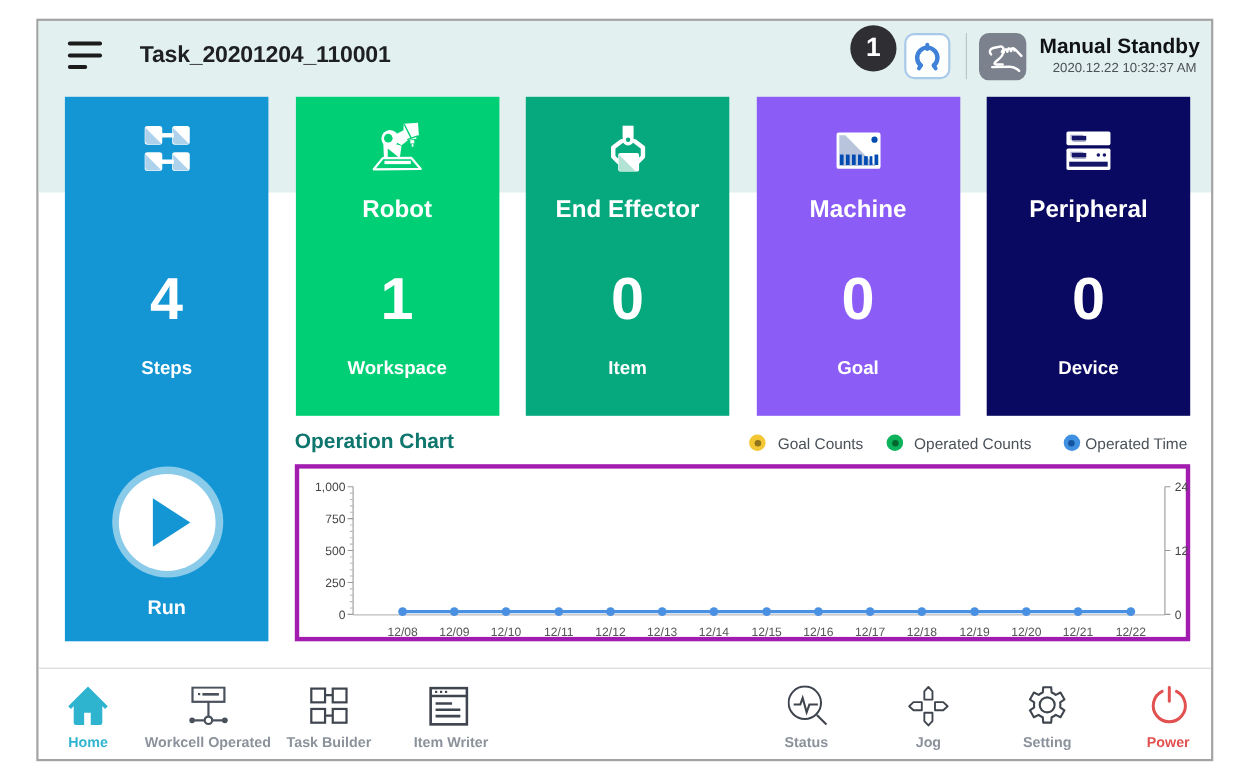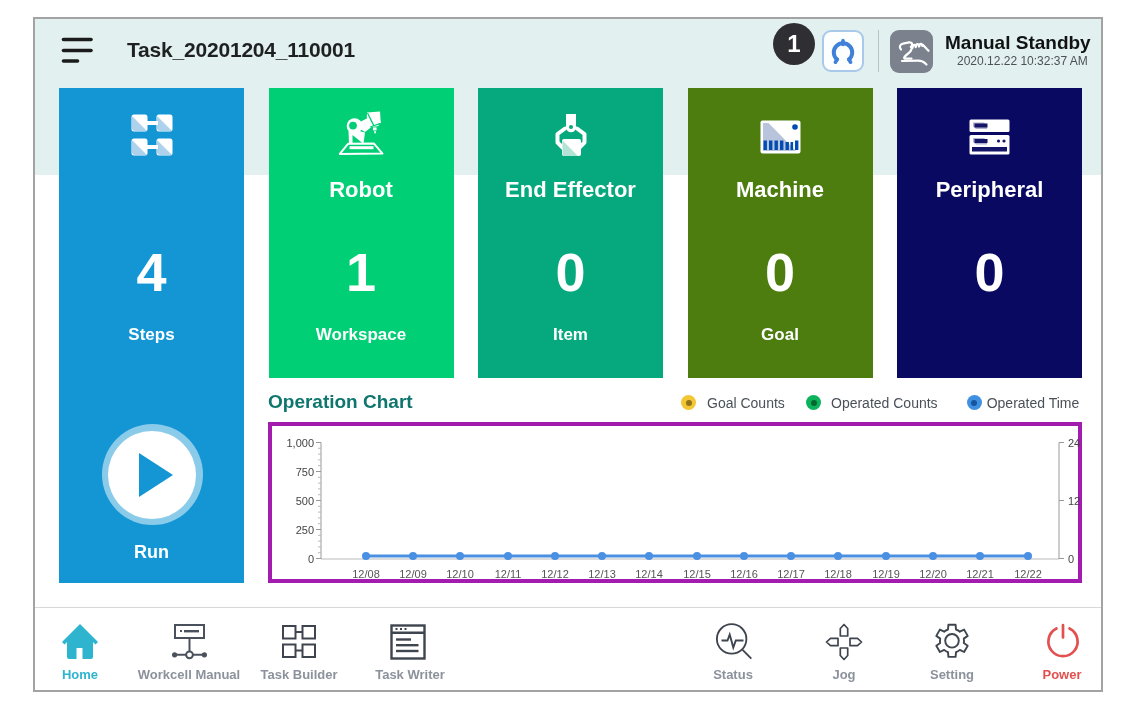--- a/index.html
+++ b/index.html
@@ -118,21 +118,21 @@
         <circle cx="26" cy="13" r="2" fill="#06a87d"></circle>
         <rect x="17" y="25" width="19" height="17" rx="2" fill="#fff"></rect>
         <path d="M17.5 26.5 L33 42 L19.5 42 A2.5 2.5 0 0 1 17.5 40 Z" fill="#b3e3d4"></path>
       </svg>
     </div>
     <div class="label">End Effector</div>
     <div class="num">0</div>
     <div class="sub">Item</div>
   </div>
 
-  <div class="card" style="left:652.5px;background:#4d7c0f;">
+  <div class="card" style="left:652.5px;background:#8b5cf6;">
     <div class="icon" style="top:32px;">
       <svg width="41" height="34" viewBox="0 0 41 34">
         <rect x="0.5" y="0.5" width="40" height="33" rx="2" fill="#fff"></rect>
         <path d="M3 3 L8.5 3 L36 31 L3 31 Z" fill="#b8c3dc"></path>
         <circle cx="35" cy="7" r="2.8" fill="#014cb3"></circle>
         <g fill="#014cb3">
           <rect x="3.5" y="20.5" width="3.4" height="9.5"></rect>
           <rect x="9" y="20.5" width="3.4" height="9.5"></rect>
           <rect x="14.5" y="20.5" width="3.4" height="9.5"></rect>
           <rect x="20" y="20.5" width="3.4" height="9.5"></rect>
@@ -156,20 +156,21 @@
         <rect x="0.5" y="16" width="40" height="19.5" rx="1.5" fill="#fff"></rect>
         <path d="M4 19 L15 19 L18 22 L18 25.5 L7 25.5 L4 23 Z" fill="#b0b3cf"></path>
         <rect x="5.5" y="20" width="13" height="4" fill="#151668"></rect>
         <circle cx="29.5" cy="22" r="1.6" fill="#151668"></circle>
         <circle cx="35" cy="22" r="1.6" fill="#151668"></circle>
         <rect x="3" y="28" width="35" height="4.5" fill="#151668"></rect>
       </svg>
     </div>
     <div class="label">Peripheral</div>
     <div class="num">0</div>
+    <div class="sub">Device</div>
   </div>
 
   <div class="abs" style="left:233px;top:372px;font-size:19px;font-weight:bold;color:#0f766e;line-height:22px;">Operation Chart</div>
   <div class="abs" style="left:646px;top:376px;width:15px;height:15px;border-radius:50%;background:#f3c634;"></div>
   <div class="abs" style="left:650.5px;top:380.5px;width:6px;height:6px;border-radius:50%;background:#8f741a;"></div>
   <div class="abs" style="left:672px;top:376px;font-size:14px;color:#4a5158;line-height:16px;">Goal Counts</div>
   <div class="abs" style="left:771.2px;top:376px;width:15px;height:15px;border-radius:50%;background:#0db35c;"></div>
   <div class="abs" style="left:775.7px;top:380.5px;width:6px;height:6px;border-radius:50%;background:#03662f;"></div>
   <div class="abs" style="left:796px;top:376px;font-size:14px;color:#4a5158;line-height:16px;">Operated Counts</div>
   <div class="abs" style="left:931.9px;top:376px;width:15px;height:15px;border-radius:50%;background:#4090e2;"></div>
@@ -274,21 +275,21 @@
       <rect x="3" y="1" width="29" height="13"></rect>
       <line x1="17.5" y1="14" x2="17.5" y2="27"></line>
       <line x1="1" y1="30.8" x2="34" y2="30.8"></line>
     </g>
     <rect x="8" y="6" width="2" height="2" fill="#4a515c"></rect>
     <rect x="12" y="6" width="15" height="2.4" fill="#4a515c"></rect>
     <circle cx="17.5" cy="30.8" r="3.4" fill="#fff" stroke="#4a515c" stroke-width="2"></circle>
     <circle cx="2.6" cy="30.8" r="2.6" fill="#4a515c"></circle>
     <circle cx="32.4" cy="30.8" r="2.6" fill="#4a515c"></circle>
   </svg>
-  <div class="nlab" style="left:73px;width:162px;">Workcell Manual</div>
+  <div class="nlab" style="left:73px;width:162px;">Workcell Operated</div>
 
   <svg class="abs" style="left:246px;top:605px;" width="36" height="35" viewBox="0 0 36 35">
     <g fill="none" stroke="#3f454e" stroke-width="2">
       <rect x="2" y="2" width="12.5" height="12.5"></rect>
       <rect x="21.5" y="2" width="12.5" height="12.5"></rect>
       <line x1="14.5" y1="8" x2="21.5" y2="8"></line>
       <rect x="2" y="20.5" width="12.5" height="12.5"></rect>
       <rect x="21.5" y="20.5" width="12.5" height="12.5"></rect>
       <line x1="14.5" y1="26.5" x2="21.5" y2="26.5"></line>
     </g>
@@ -304,21 +305,21 @@
       <rect x="5.5" y="4" width="2" height="2"></rect>
         <rect x="10" y="4" width="2" height="2"></rect>
         <rect x="14.5" y="4" width="2" height="2"></rect>
     </g>
     <g stroke="#3f454e" stroke-width="2.4">
       <line x1="6" y1="15.5" x2="21" y2="15.5"></line>
       <line x1="6" y1="21.2" x2="28.5" y2="21.2"></line>
       <line x1="6" y1="27" x2="28.5" y2="27"></line>
     </g>
   </svg>
-  <div class="nlab" style="left:330px;width:90px;">Task Writer</div>
+  <div class="nlab" style="left:330px;width:90px;">Item Writer</div>
 
   <svg class="abs" style="left:681px;top:604px;" width="40" height="40" viewBox="0 0 40 40">
     <g fill="none" stroke="#3f454e" stroke-width="1.9">
       <circle cx="15.2" cy="15.5" r="15.2" transform="translate(0.9,0.9) scale(0.97)"></circle>
       <path d="M5.5 17.5 h6 l2.2 -6 l3.6 13 l2.5 -7 h7.7"></path>
       <line x1="26.6" y1="26.9" x2="35.3" y2="35.6"></line>
     </g>
   </svg>
   <div class="nlab" style="left:663px;width:70px;">Status</div>
 

